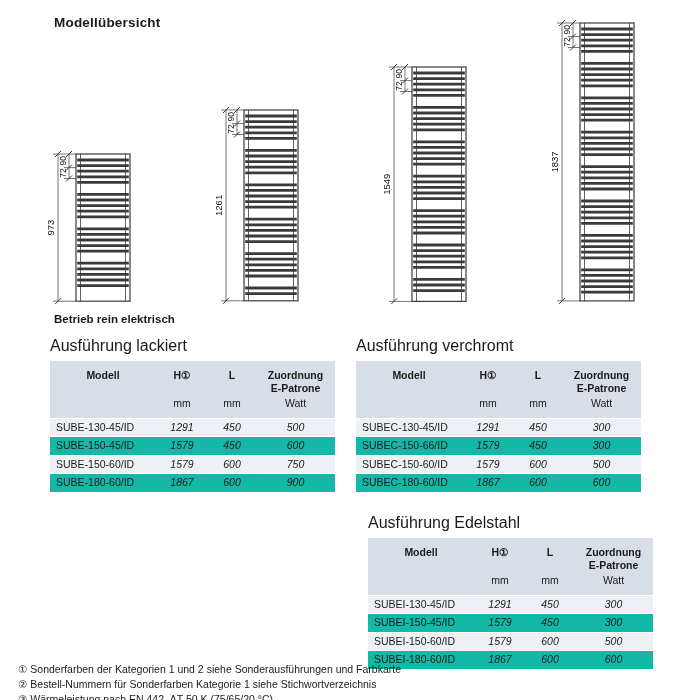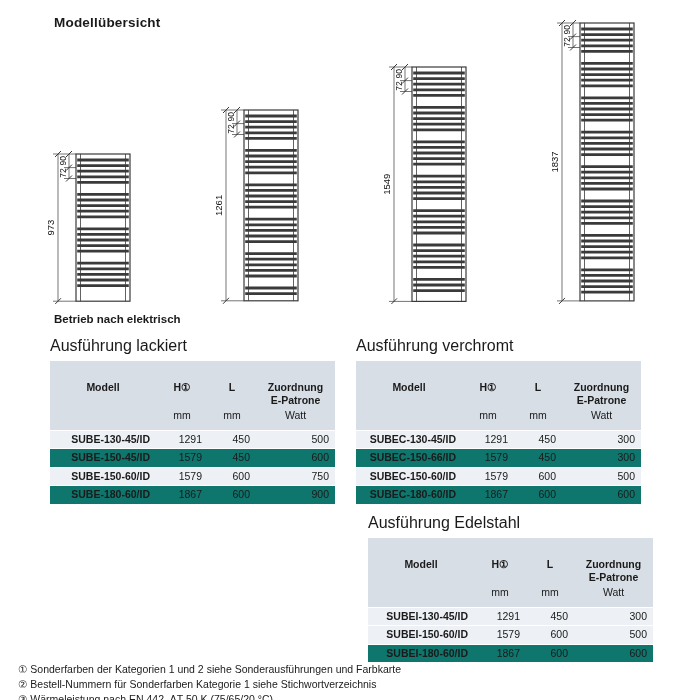--- a/index.html
+++ b/index.html
@@ -39,31 +39,31 @@
   .table-title{font-size:16px;margin-bottom:6px;}
 
   table.data-table{
     border-collapse:collapse;table-layout:fixed;
     font-size:10.5px;width:285px;
   }
   .data-table th,.data-table td{padding:2px 6px;}
   .data-table thead th{
     background:var(--header-bg);
     font-weight:bold;text-align:center;vertical-align:top;
-    line-height:12.5px;padding-top:20px;
+    line-height:12.5px;padding-top:8px;
   }
   .data-table thead tr.units-row th{
     font-weight:normal;padding-top:1px;padding-bottom:8px;
   }
   .data-table thead th.col-model{text-align:center;}
   .data-table tbody tr{border-top:1px solid #fff;}
   .data-table tbody tr.row-shaded td{background:var(--row-alt-bg);}
-  .data-table tbody tr.row-plain td{background:#0f766e;}
-  .data-table td.model-cell{font-weight:bold;text-align:right;white-space:nowrap;}
-  .data-table td.num-cell{text-align:right;}
+  .data-table tbody tr.row-plain td{background:#14b8a6;}
+  .data-table td.model-cell{font-weight:normal;text-align:left;white-space:nowrap;}
+  .data-table td.num-cell{text-align:center;font-style:italic;}
   .data-table td{line-height:13.5px;}
 
   .footnotes{
     position:absolute;left:18px;top:662px;
     font-size:10.5px;line-height:15px;
   }
 </style>
 </head>
 <body>
 
@@ -263,21 +263,21 @@
           <line x1="18" y1="33.5" x2="30" y2="33.5" stroke="#3a3a3a" stroke-width="0.7"></line>
           <line x1="23" y1="9" x2="23" y2="33.5" stroke="#3a3a3a" stroke-width="0.7"></line>
           <line x1="20" y1="12" x2="26" y2="6" stroke="#3a3a3a" stroke-width="1"></line>
           <line x1="20" y1="25.616999999999997" x2="26" y2="19.616999999999997" stroke="#3a3a3a" stroke-width="1"></line>
           <line x1="20" y1="36.5106" x2="26" y2="30.510599999999997" stroke="#3a3a3a" stroke-width="1"></line>
           <text x="20" y="15.8" transform="rotate(-90 20 15.8)" text-anchor="middle" font-size="8.5" fill="#111">90</text>
           <text x="20" y="28.1" transform="rotate(-90 20 28.1)" text-anchor="middle" font-size="8.5" fill="#111">72</text>
         </svg></div>
   </div>
 
-  <div class="section-heading">Betrieb nach elektrisch</div>
+  <div class="section-heading">Betrieb rein elektrisch</div>
 
   <div class="table-block block-lackiert">
     <div class="table-title">Ausführung lackiert</div>
     <table class="data-table" data-table="tables.lackiert">
         <colgroup>
           <col style="width: 106px;">
           <col style="width: 52px;">
           <col style="width: 48px;">
           <col style="width: 79px;">
         </colgroup>
@@ -426,20 +426,26 @@
             <th class="col-num">Watt</th>
           </tr>
         </thead>
         <tbody>
           <tr class="row-shaded">
             <td class="model-cell">SUBEI-130-45/ID</td>
             <td class="num-cell">1291</td>
             <td class="num-cell">450</td>
             <td class="num-cell">300</td>
           </tr>
+          <tr class="row-plain">
+            <td class="model-cell">SUBEI-150-45/ID</td>
+            <td class="num-cell">1579</td>
+            <td class="num-cell">450</td>
+            <td class="num-cell">300</td>
+          </tr>
           <tr class="row-shaded">
             <td class="model-cell">SUBEI-150-60/ID</td>
             <td class="num-cell">1579</td>
             <td class="num-cell">600</td>
             <td class="num-cell">500</td>
           </tr>
           <tr class="row-plain">
             <td class="model-cell">SUBEI-180-60/ID</td>
             <td class="num-cell">1867</td>
             <td class="num-cell">600</td>

